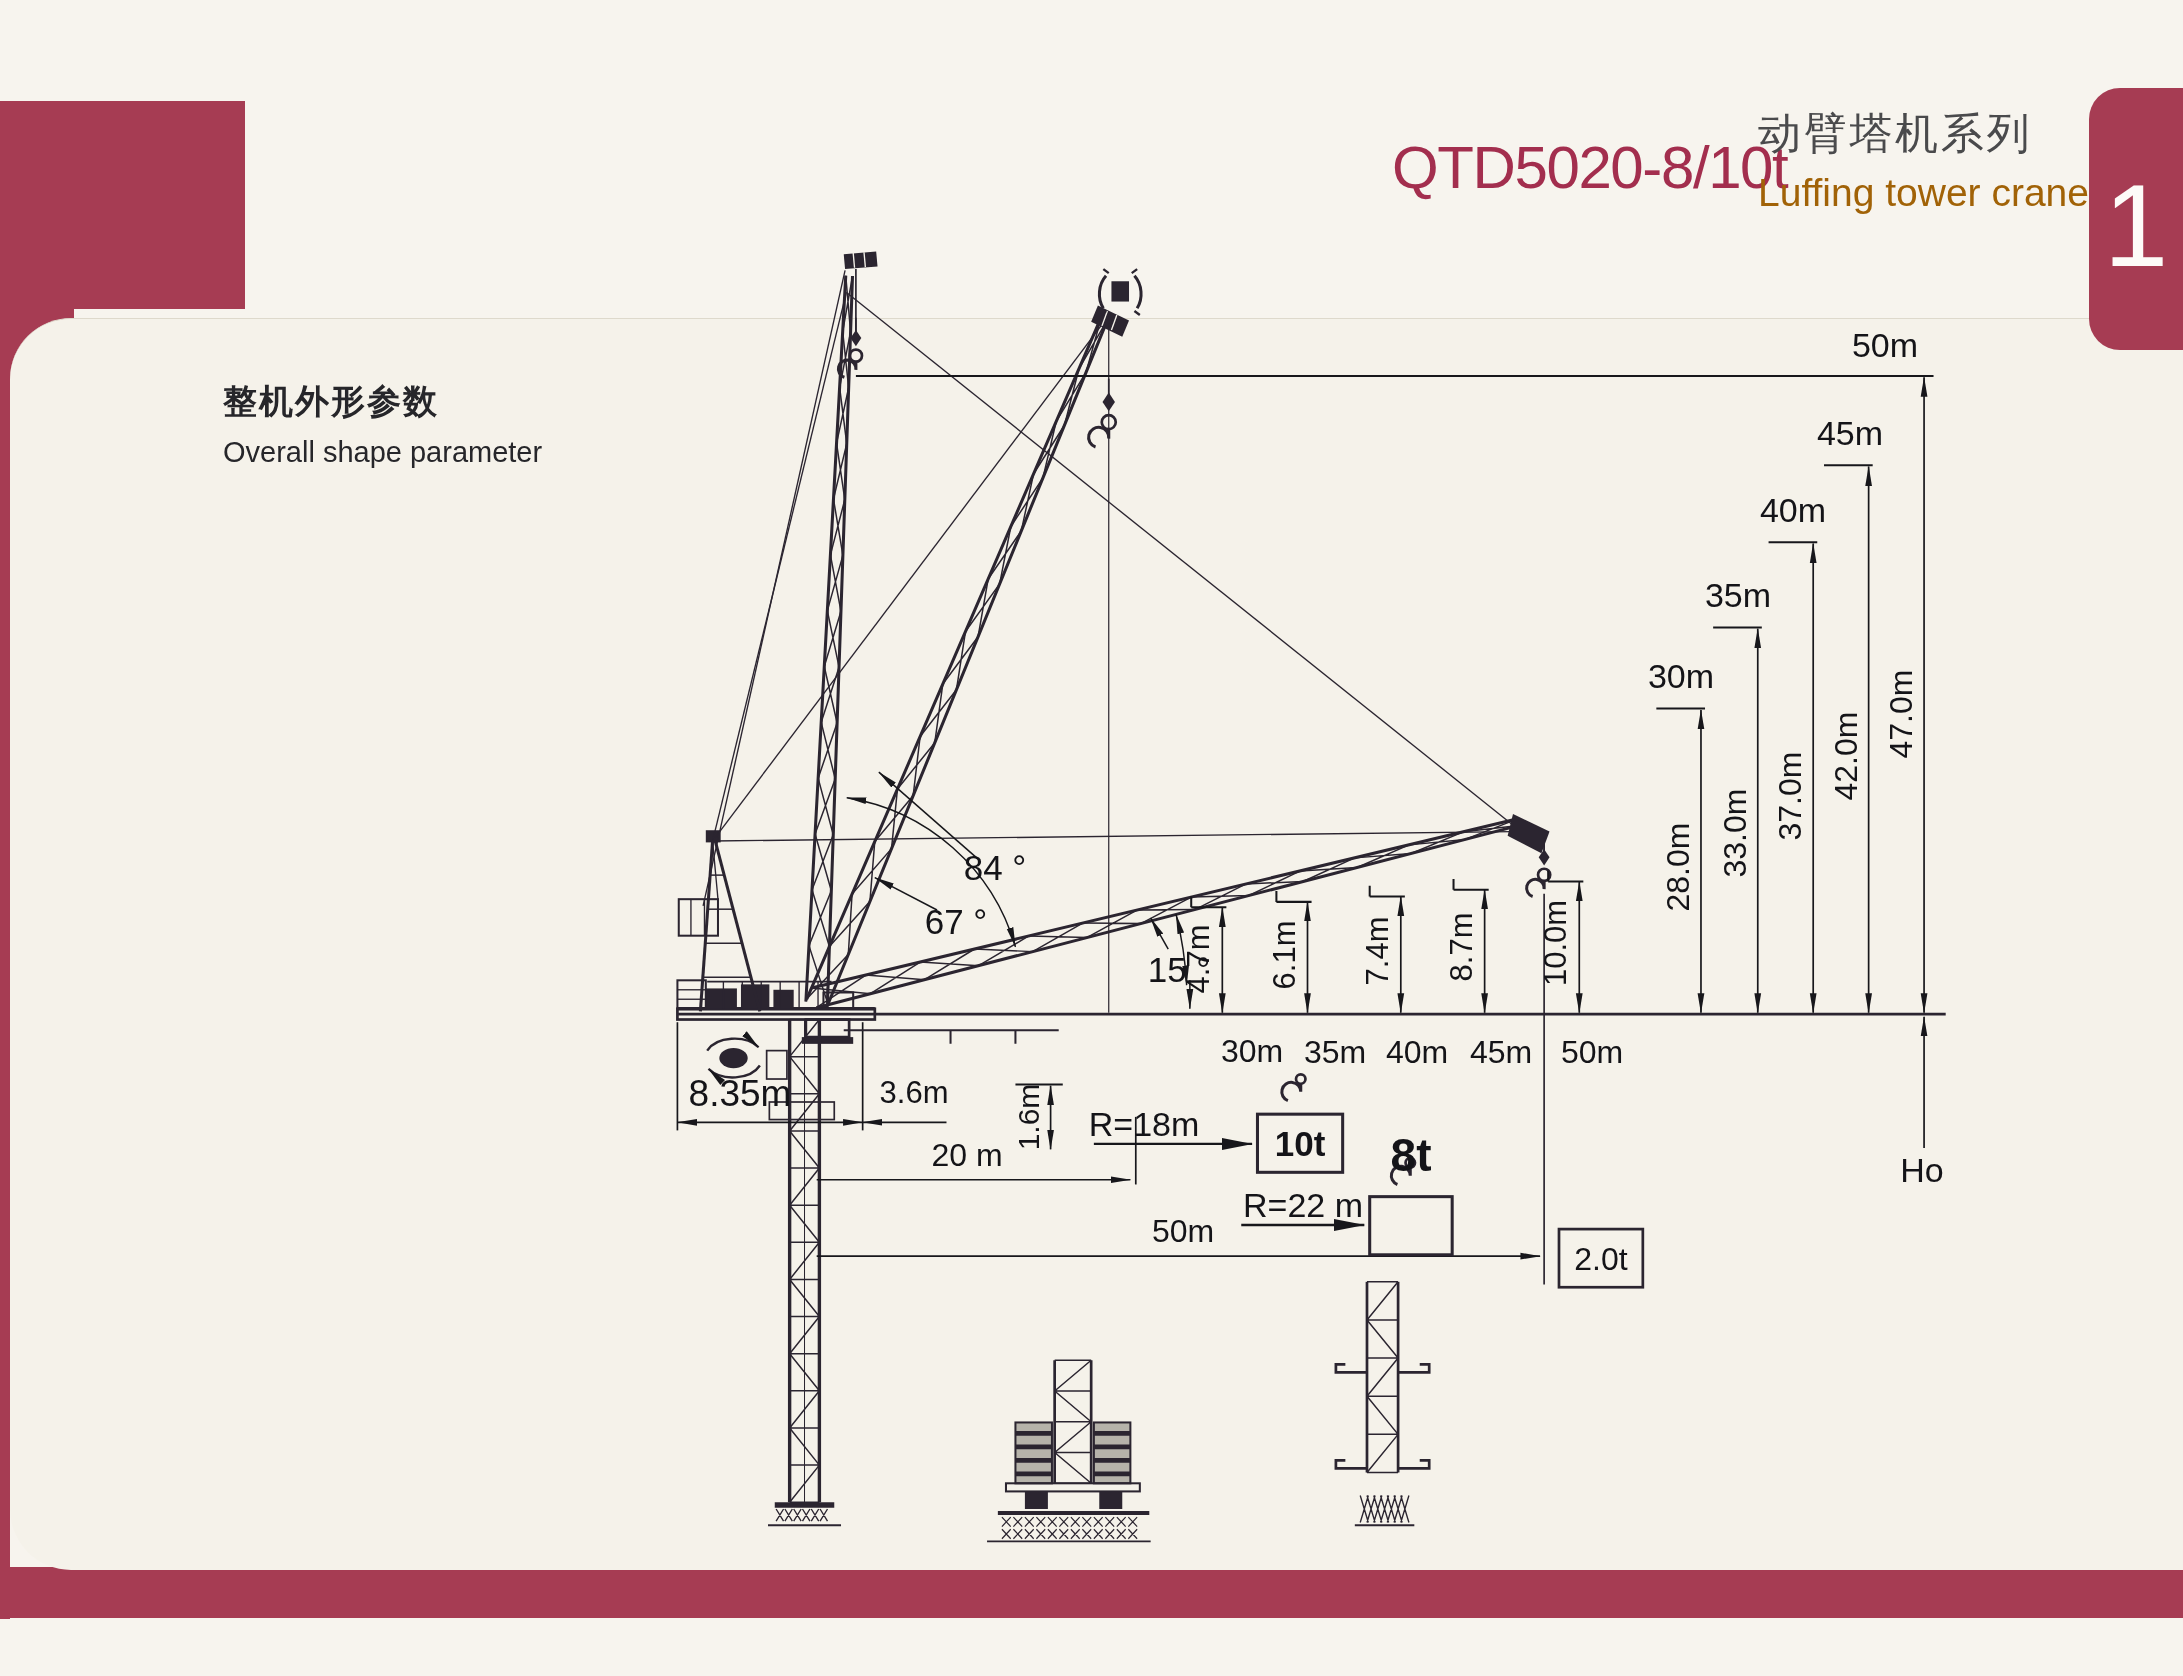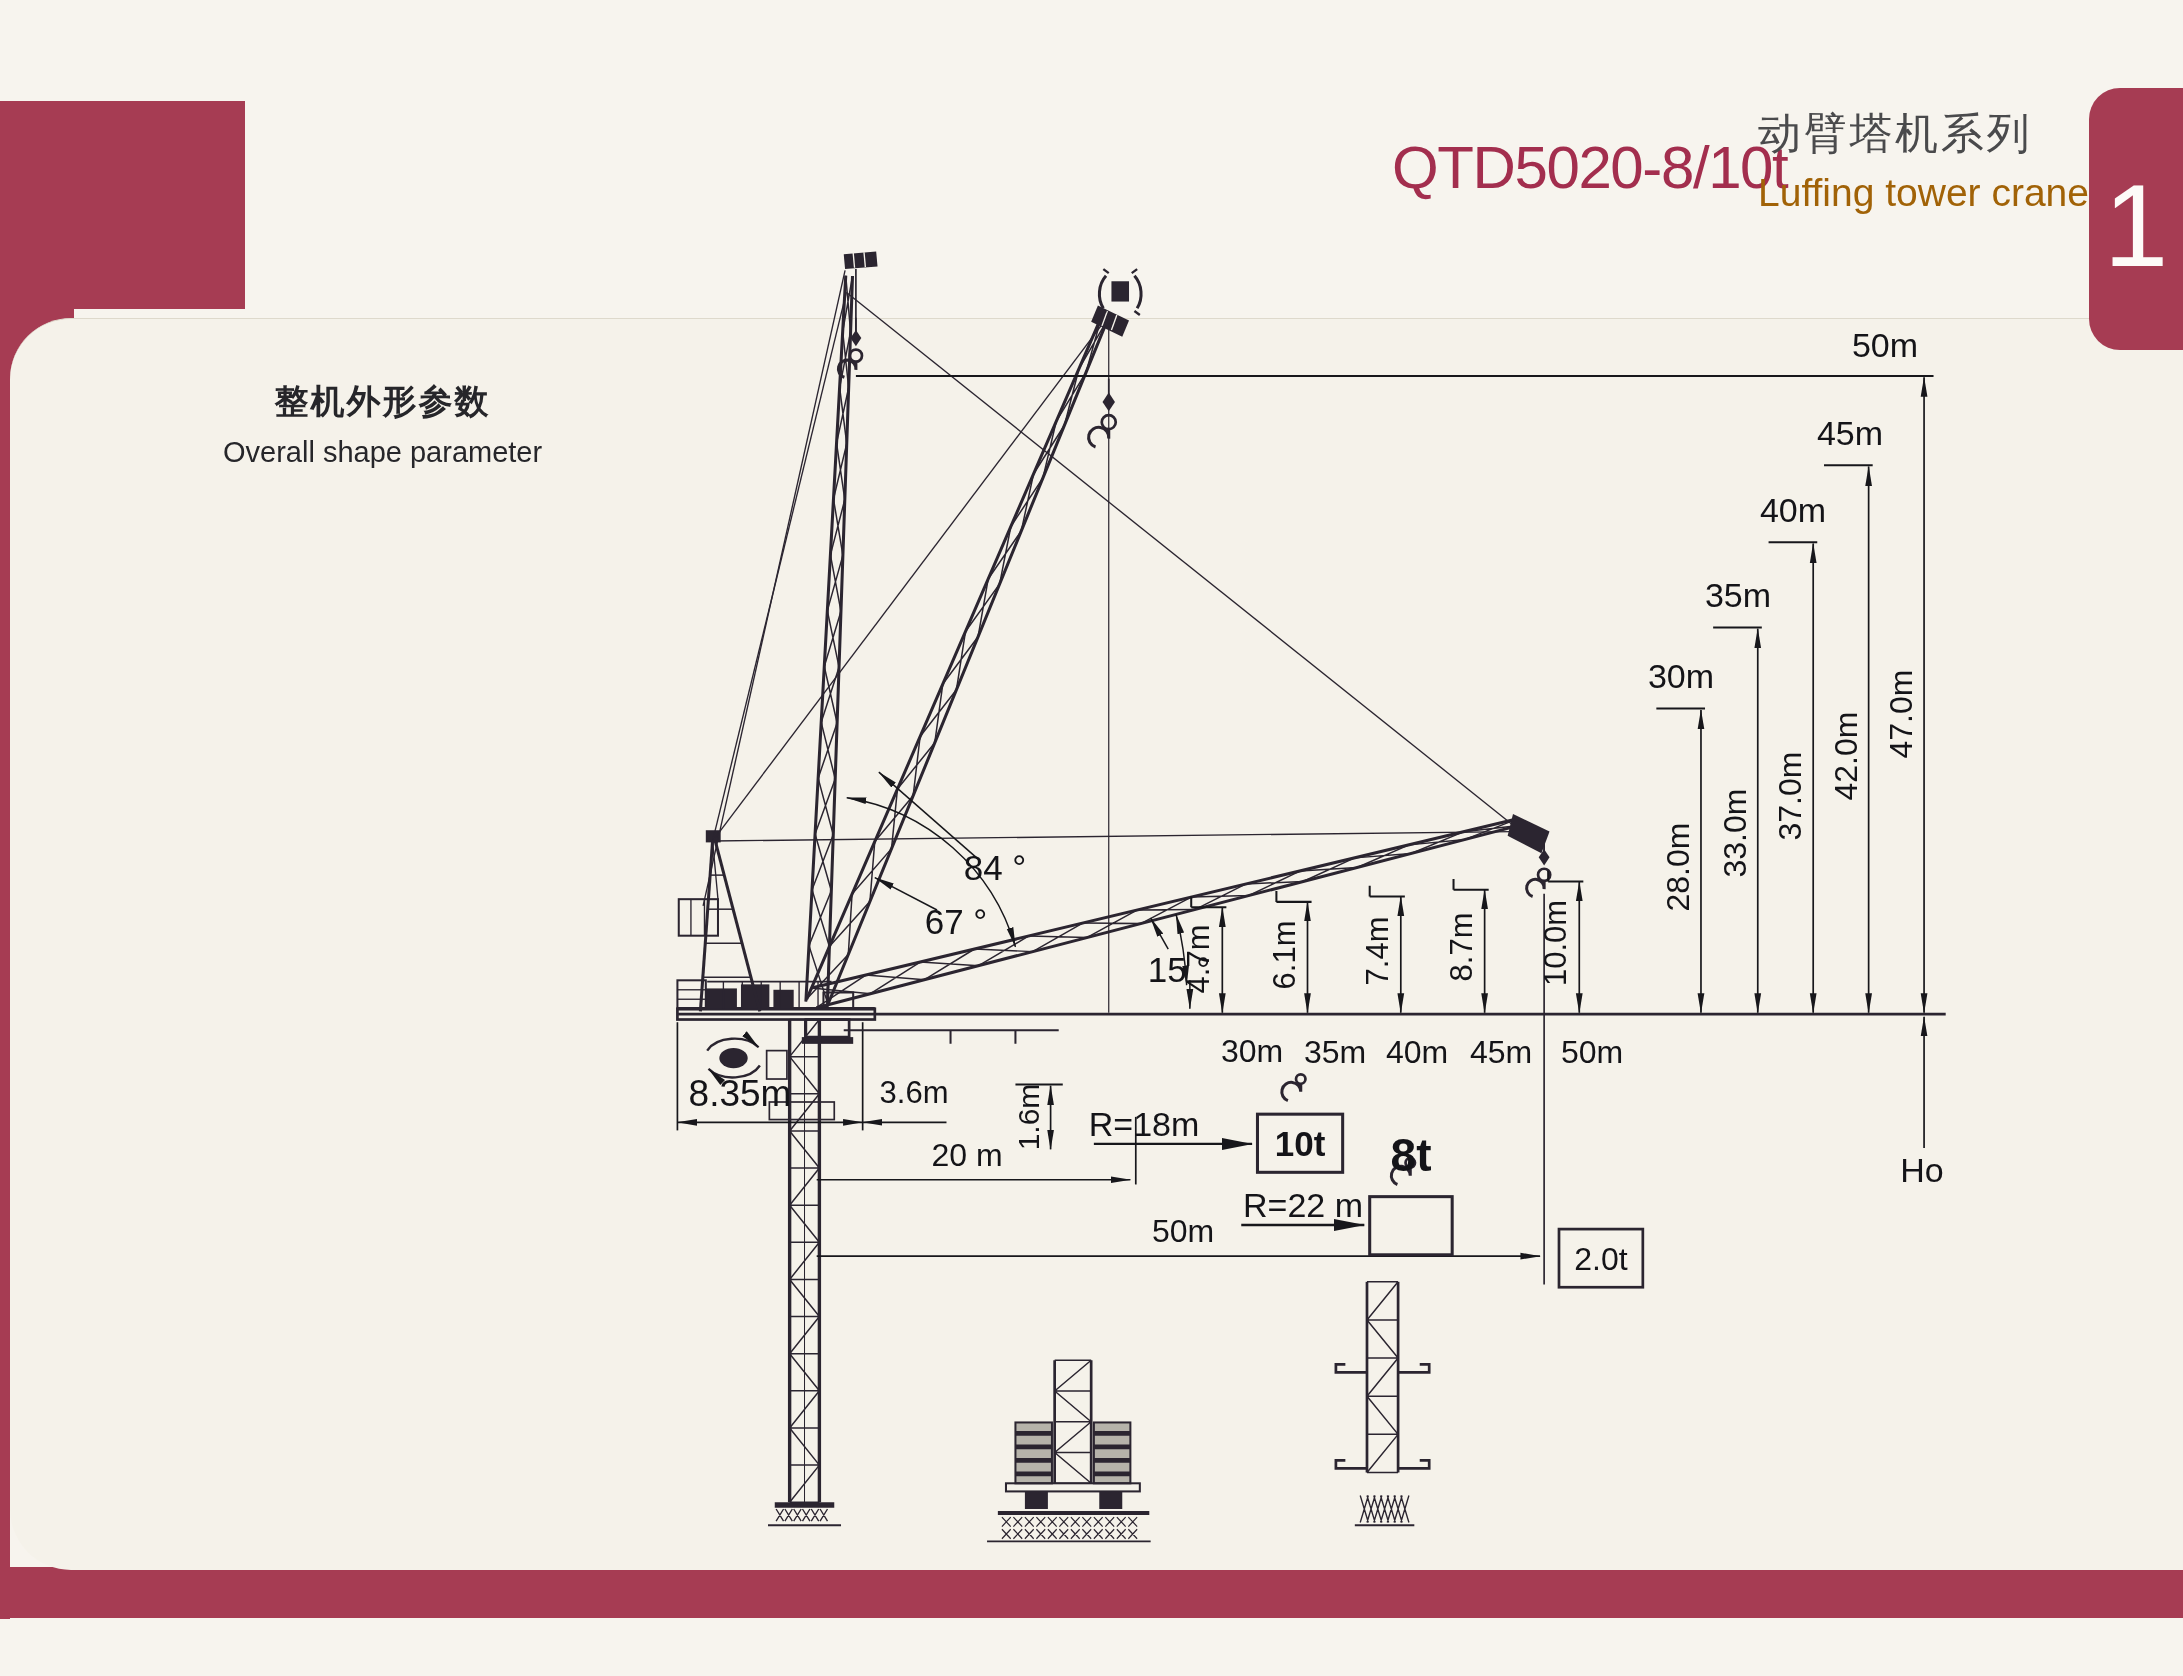--- a/index.html
+++ b/index.html
@@ -26,21 +26,21 @@
   }
   .badge span{color:#fdfbf8;font-size:116px;line-height:1;font-family:"Liberation Sans",sans-serif;}
   .model-title{
     position:absolute;left:1392px;top:133px;
     font-size:60px;letter-spacing:-1.4px;color:#a32e4e;white-space:nowrap;
   }
   .series{position:absolute;left:1758px;top:105px;width:338px;}
   .series .cn{font-size:43px;color:#4a4a4c;letter-spacing:2.7px;white-space:nowrap;}
   .series .en{font-size:39px;color:#a16207;margin-top:8px;white-space:nowrap;}
   .section-title{position:absolute;left:223px;top:379px;}
-  .section-title .cn{font-size:34px;font-weight:bold;color:#26262a;letter-spacing:2px;text-align:center;}
+  .section-title .cn{font-size:34px;font-weight:bold;color:#26262a;letter-spacing:2px;}
   .section-title .en{font-size:29px;margin-top:10.8px;color:#26262a;font-family:Liberation Sans, sans-serif;}
   svg#draw{position:absolute;left:0;top:0;z-index:2;}
   .lbl{
     position:absolute;z-index:3;transform:translate(-50%,-50%);
     font-size:31px;color:#141418;white-space:nowrap;
   }
   .rot{transform:translate(-50%,-50%) rotate(-90deg);}
   .bold{font-weight:bold;}
 </style>
 </head>

